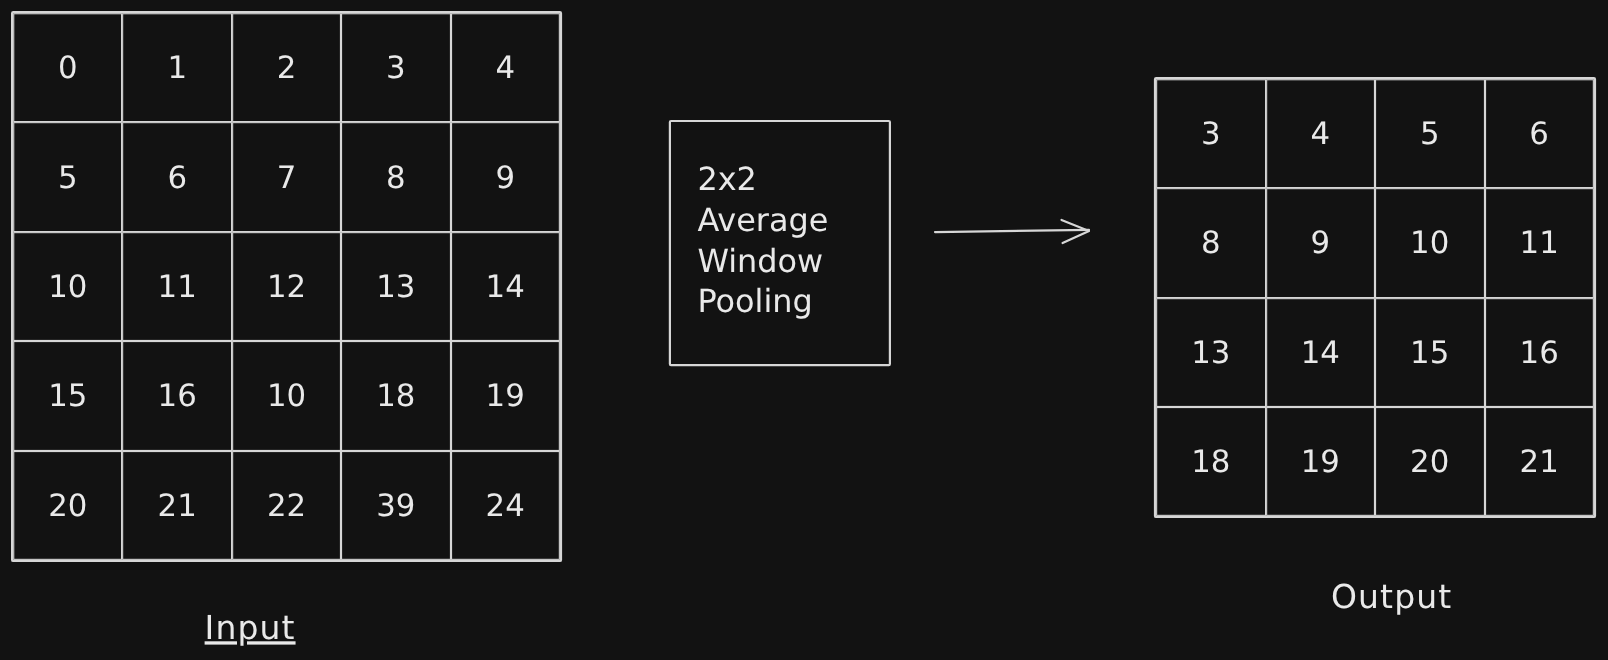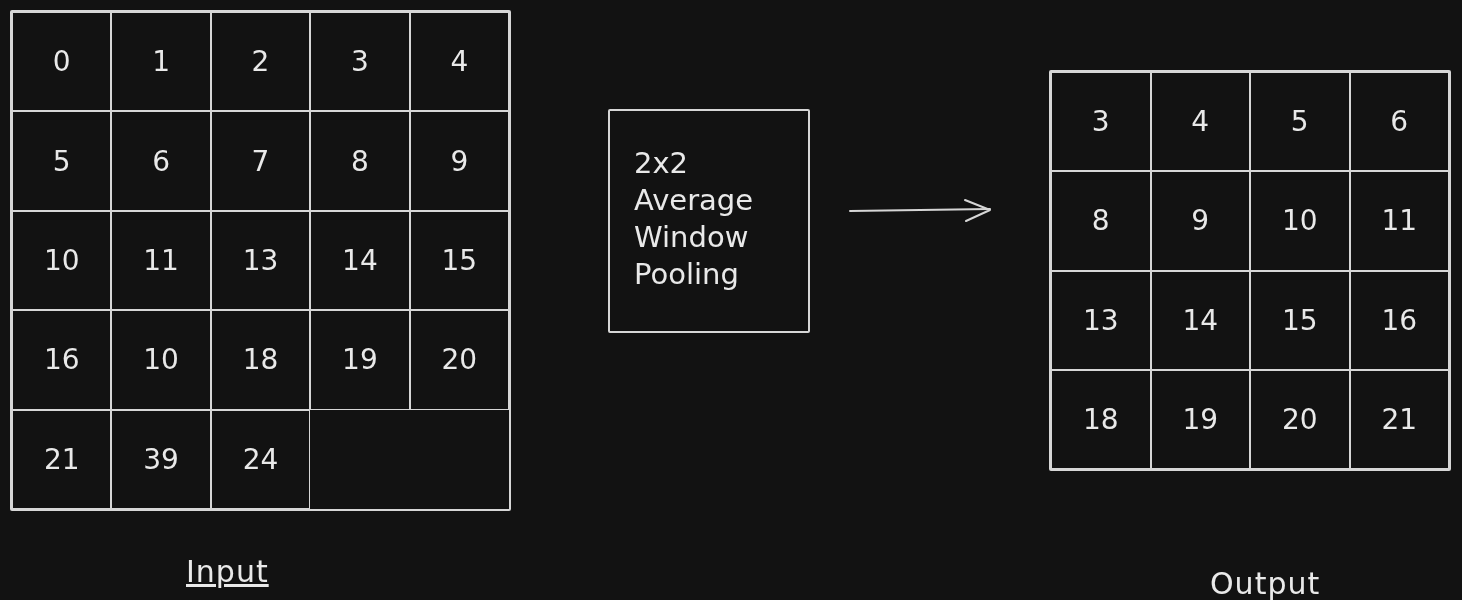--- a/index.html
+++ b/index.html
@@ -59,49 +59,51 @@
     stroke-linecap:round;
     stroke-linejoin:round;
   }
   .label{
     position:absolute;
     font-size:30px;
     letter-spacing:1px;
     color:var(--text);
   }
   .label-input{left:186px;top:554px;text-decoration:underline;}
-  .label-output{left:1210px;top:526px;margin-top:40px;}
+  .label-output{left:1210px;top:526px;}
 </style>
 </head>
 <body>
 
 <div class="stage">
 
   <div class="grid grid-input">
       <div class="cell">0</div>
       <div class="cell">1</div>
       <div class="cell">2</div>
       <div class="cell">3</div>
       <div class="cell">4</div>
       <div class="cell">5</div>
       <div class="cell">6</div>
       <div class="cell">7</div>
       <div class="cell">8</div>
       <div class="cell">9</div>
       <div class="cell">10</div>
       <div class="cell">11</div>
+      <div class="cell">12</div>
       <div class="cell">13</div>
       <div class="cell">14</div>
       <div class="cell">15</div>
       <div class="cell">16</div>
       <div class="cell">10</div>
       <div class="cell">18</div>
       <div class="cell">19</div>
       <div class="cell">20</div>
       <div class="cell">21</div>
+      <div class="cell">22</div>
       <div class="cell">39</div>
       <div class="cell">24</div>
     </div>
 
   <div class="label label-input">Input</div>
 
   <div class="pool-box">
     <div>2x2</div>
     <div>Average</div>
     <div>Window</div>

